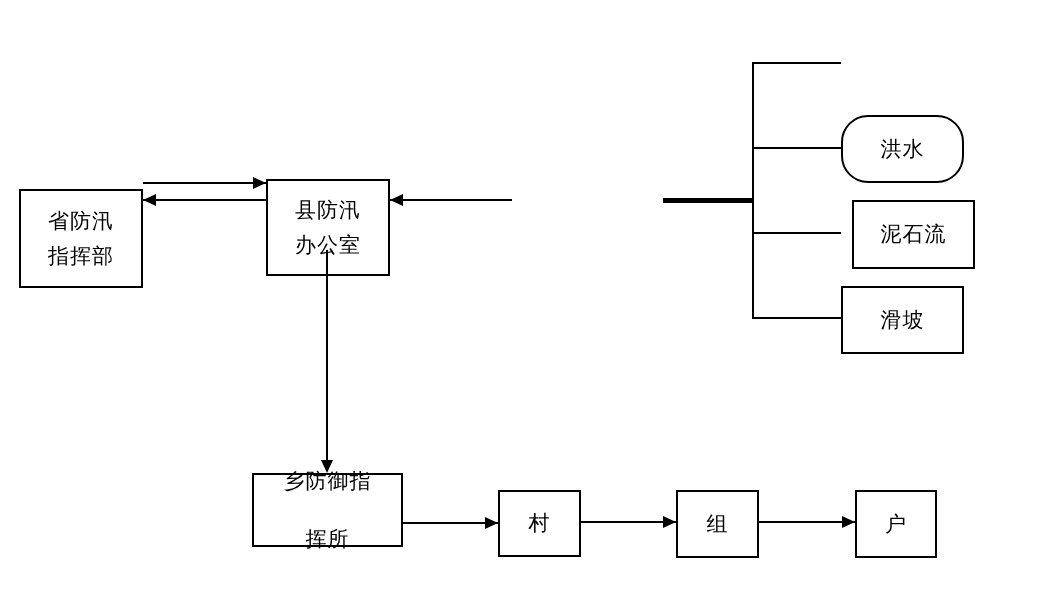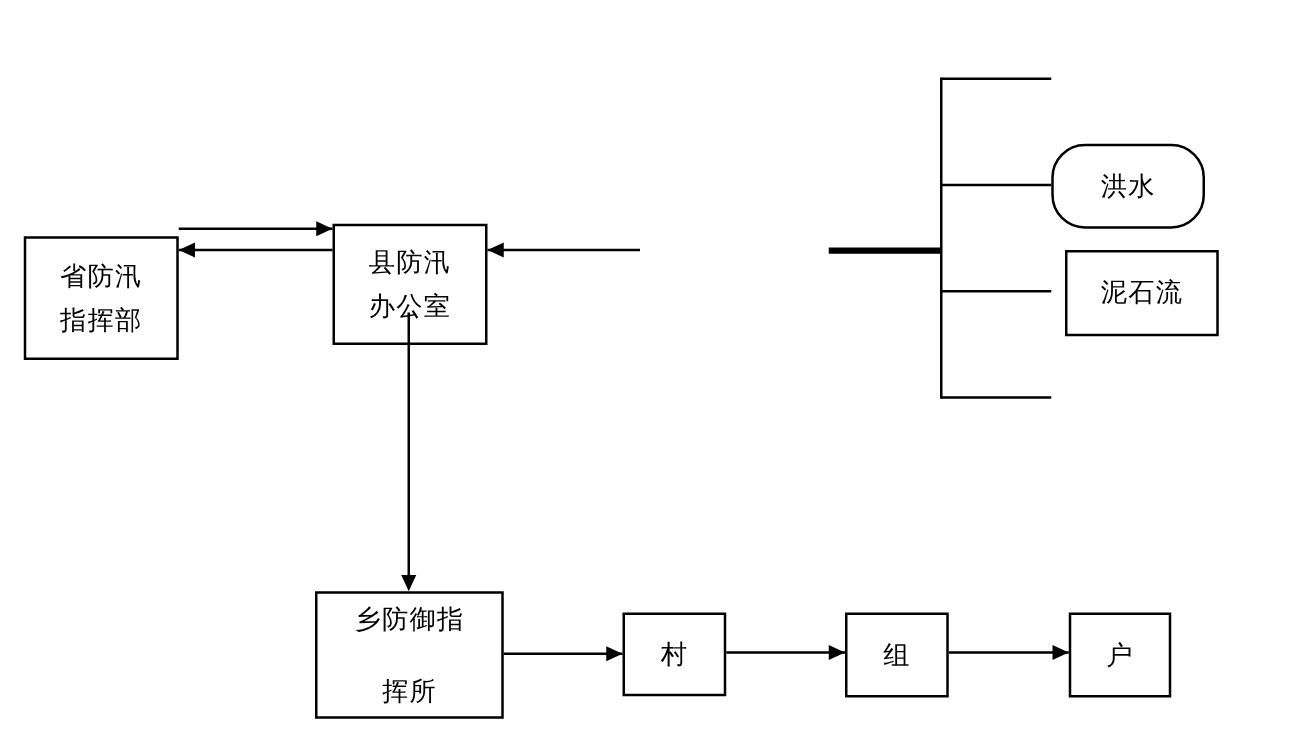--- a/index.html
+++ b/index.html
@@ -52,22 +52,25 @@
 
 
   <div class="box" style="left:841px; top:115px; width:123px; height:68px;border-radius:27px;">
     <div>洪水</div>
   </div>
 
   <div class="box" style="left:841px; top:200px; width:123px; height:69px;margin-left:11px;">
     <div>泥石流</div>
   </div>
 
+  <div class="box" style="left:841px; top:286px; width:123px; height:68px;">
+    <div>滑坡</div>
+  </div>
 
-  <div class="box" style="left:252px; top:473px; width:151px; height:102px;gap:23px;">
+  <div class="box" style="left:252px; top:473px; width:151px; height:74px;gap:23px;">
     <div>乡防御指</div>
     <div>挥所</div>
   </div>
 
   <div class="box" style="left:498px; top:490px; width:83px; height:67px;">
     <div>村</div>
   </div>
 
   <div class="box" style="left:676px; top:490px; width:83px; height:68px;">
     <div>组</div>

